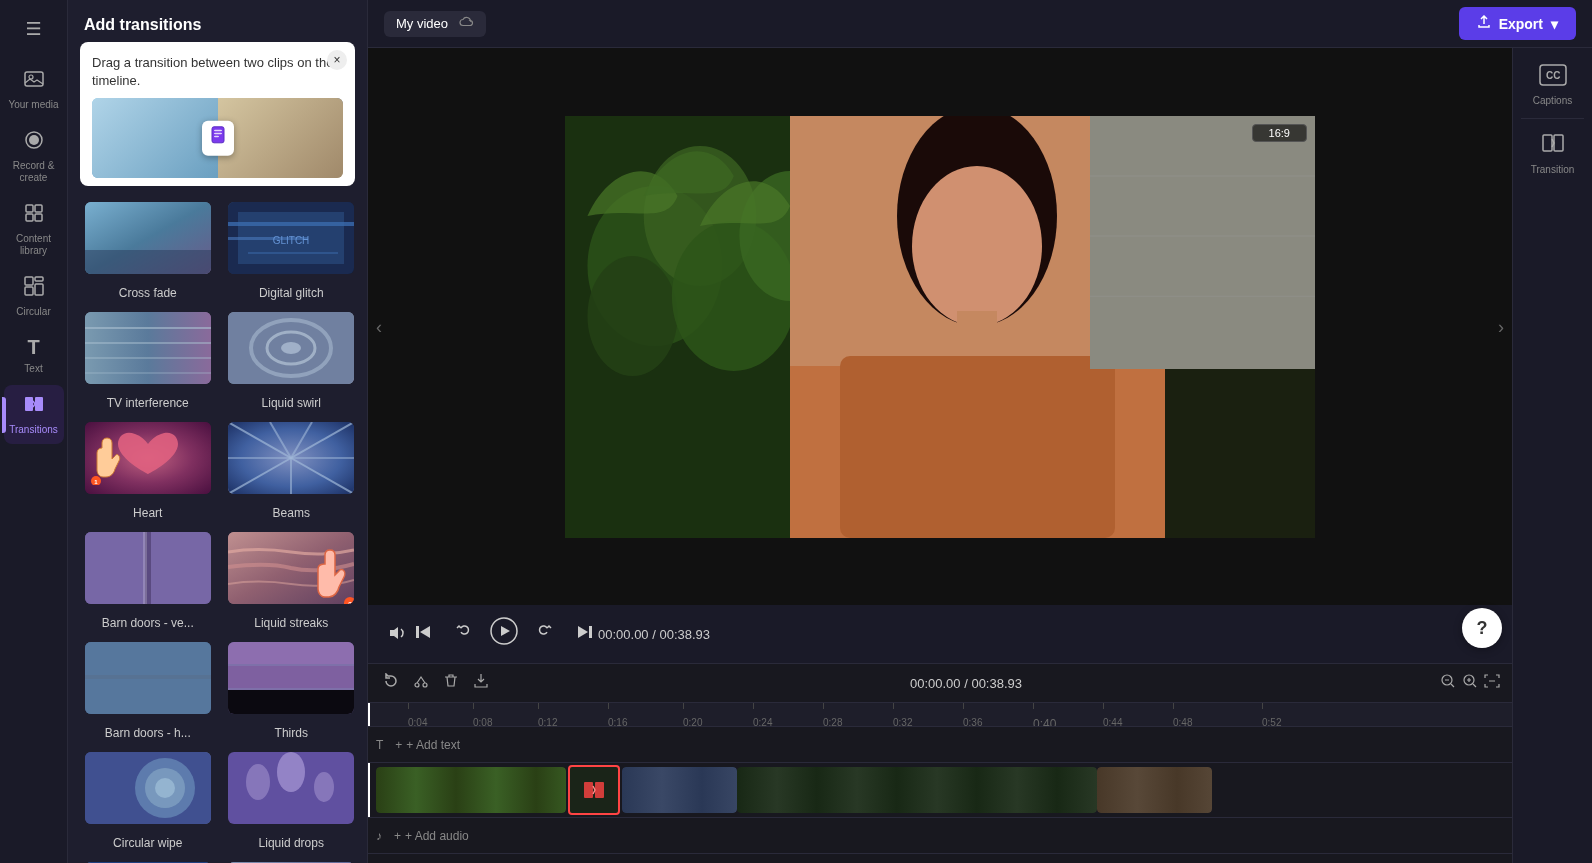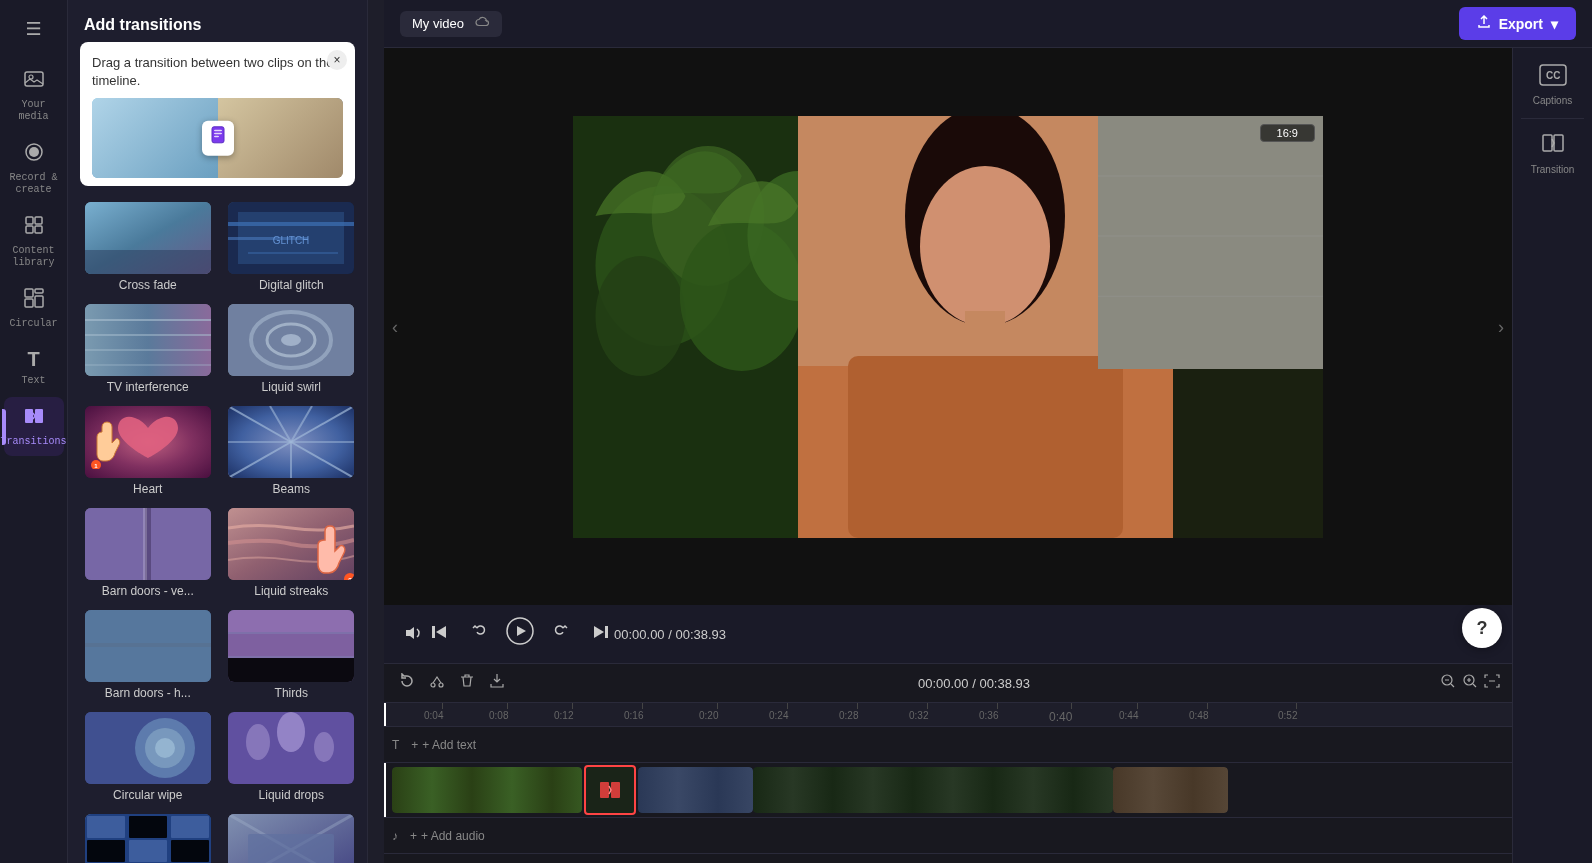--- a/index.html
+++ b/index.html
@@ -44,21 +44,20 @@
     .sidebar-nav-item .nav-icon {
       font-size: 18px;
       color: #aaa;
     }
     .sidebar-nav-item.active .nav-icon { color: #a78bfa; }
     .sidebar-nav-item .nav-label {
       font-size: 10px;
       color: #888;
       text-align: center;
       line-height: 1.2;
-      font-family: Liberation Mono, monospace;
     }
     .sidebar-nav-item.active .nav-label { color: #a78bfa; }
     .transitions-badge {
       position: absolute;
       left: -2px;
       top: 50%;
       transform: translateY(-50%);
       width: 4px;
       height: 36px;
       background: #a78bfa;
@@ -183,20 +182,21 @@
       height: 72px;
       border-radius: 6px;
       overflow: hidden;
       position: relative;
       margin-bottom: 4px;
     }
     .transition-label {
       font-size: 12px;
       color: #ccc;
       text-align: center;
+      margin-top: 8px;
     }
 
     
     .thumb-crossfade {
       background: linear-gradient(135deg, #6a9fc0 0%, #4a7a9b 50%, #8a7a9b 100%);
     }
     .thumb-digitalglitch {
       background: linear-gradient(135deg, #2c4a7c 0%, #1a3060 50%, #0a2040 100%);
     }
     .thumb-tvinterference {
@@ -235,21 +235,20 @@
     .thumb-close {
       background: linear-gradient(135deg, #8090b0 0%, #6070a0 50%, #404080 100%);
     }
 
     
     .main-content {
       flex: 1;
       display: flex;
       flex-direction: column;
       overflow: hidden;
-      margin-left: 16px;
     }
 
     
     .top-bar {
       display: flex;
       align-items: center;
       padding: 8px 16px;
       background: #1a1a28;
       border-bottom: 1px solid #2a2a3a;
       gap: 12px;
@@ -437,22 +436,22 @@
       align-items: center;
       overflow: hidden;
       position: relative;
     }
     .ruler-mark {
       position: absolute;
       font-size: 10px;
       color: #666;
       display: flex;
       flex-direction: column;
-      align-items: flex-end;
-      gap: 1px;
+      align-items: flex-start;
+      gap: 8px;
     }
 
     
     .timeline-tracks {
       flex: 1;
       overflow-x: auto;
       overflow-y: hidden;
       position: relative;
     }
     .timeline-tracks::-webkit-scrollbar { height: 4px; }

